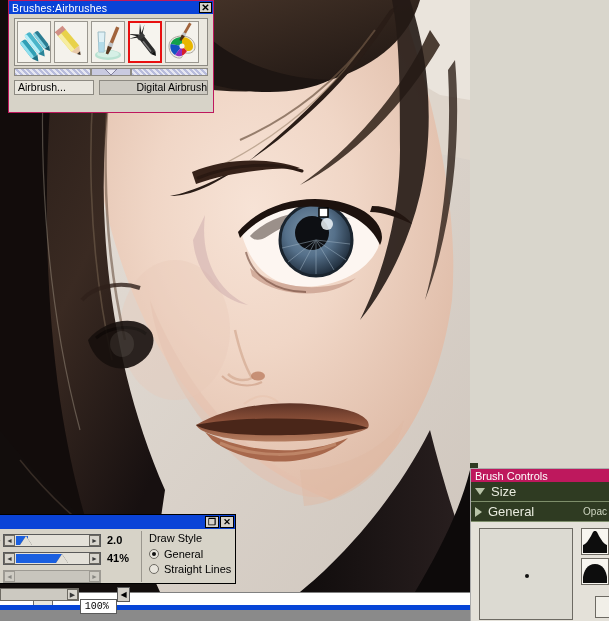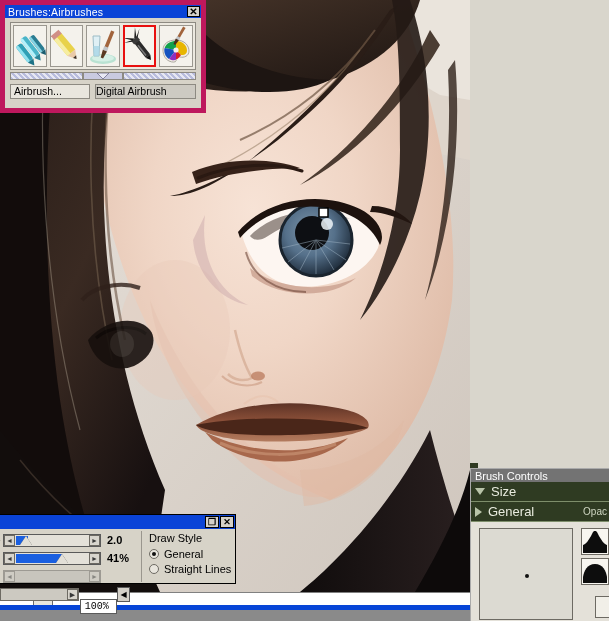--- a/index.html
+++ b/index.html
@@ -13,22 +13,22 @@
 
   
   #canvas-hscroll{position:absolute;left:0;top:592px;width:470px;height:13px;
      background:#fff;border-top:1px solid #808080;}
   #canvas-hscroll .thumb{position:absolute;left:33px;top:0px;width:18px;height:12px;
      background:#e8e6dd;border:1px solid #6a6a6a;}
   #canvas-bottomline{position:absolute;left:0;top:605px;width:470px;height:5px;background:#0645d7;}
   #canvas-footer{position:absolute;left:0;top:610px;width:470px;height:11px;background:#8a8a8a;}
 
   
-  #brush-palette{position:absolute;left:0;top:0;width:206px;height:113px;
-      background:#d7d3c8;border:5px solid #be185d;box-sizing:border-box;}
+  #brush-palette{position:absolute;left:8px;top:0;width:206px;height:113px;
+      background:#d7d3c8;border:1px solid #be185d;box-sizing:border-box;}
   #bp-titlebar{height:13px;background:#0a43d7;display:flex;align-items:center;
       justify-content:space-between;padding:0 0 0 3px;}
   #bp-title{color:#fff;font-size:10.5px;letter-spacing:.2px;white-space:nowrap;}
   #bp-close{width:13px;height:11px;margin-right:1px;background:#d4d0c8;
       border:1px solid #000;display:flex;align-items:center;justify-content:center;
       font-size:10px;line-height:1;color:#000;font-weight:bold;cursor:pointer;box-sizing:border-box;}
   #bp-menubar{height:15px;display:flex;align-items:center;gap:0px;
       padding-left:14px;background:#d7d3c8;border-bottom:1px solid #9d9a91;}
   #bp-menubar .mi{font-size:11px;color:#000;padding:0 7px;cursor:default;white-space:nowrap;}
   #bp-icons-outer{margin:4px 5px 0 5px;height:48px;border:1px solid #8d8a82;background:#ece9e0;
@@ -40,21 +40,21 @@
   .strip-hatch{flex:1;height:8px;
      background:repeating-linear-gradient(45deg,#b8bcdc 0 2px,#e6e7f2 2px 4px);
      border:1px solid #8d8a82;box-sizing:border-box;}
   .strip-arrow{width:40px;height:8px;background:#c9cae0;border:1px solid #8d8a82;
      box-sizing:border-box;display:flex;align-items:center;justify-content:center;cursor:pointer;}
   #bp-bottom{margin:4px 5px 0 5px;display:flex;gap:5px;border-radius:6px;}
   #bp-category{width:80px;height:15px;background:#e9e6de;border:1px solid #8d8a82;
      box-sizing:border-box;font-size:10.5px;line-height:13px;padding-left:3px;cursor:pointer;
      white-space:nowrap;overflow:hidden;}
   #bp-variant{flex:1;height:15px;background:#cdcac2;border:1px solid #8d8a82;
-     box-sizing:border-box;font-size:10.5px;line-height:13px;text-align:left;cursor:pointer;
+     box-sizing:border-box;font-size:10.5px;line-height:13px;text-align:right;cursor:pointer;
      white-space:nowrap;overflow:hidden;}
 
   
   #slider-palette{position:absolute;left:-10px;top:514px;width:246px;height:70px;
       background:#d7d3c8;border:1px solid #000;box-sizing:border-box;}
   #sp-titlebar{height:14px;background:#0a43d7;display:flex;align-items:center;
       justify-content:flex-end;}
   .sp-btn{width:14px;height:12px;margin-right:1px;background:#d4d0c8;border:1px solid #000;
       display:flex;align-items:center;justify-content:center;font-size:9px;line-height:1;
       color:#000;cursor:pointer;box-sizing:border-box;font-weight:bold;}
@@ -91,21 +91,21 @@
   #zoom-field{width:44px;height:15px;background:#fff;border:1px solid #5a5a5a;
       box-sizing:border-box;font-family:"Liberation Mono",monospace;font-size:10px;
       line-height:13px;padding-left:4px;color:#000;margin-left:1px;cursor:text;margin-top:24px;}
   #zoom-stepper{width:15px;height:15px;background:#d4d0c8;border:1px solid #5a5a5a;
       box-sizing:border-box;display:flex;align-items:center;justify-content:center;
       font-size:8px;cursor:pointer;}
 
   
   #brush-controls{position:absolute;left:470px;top:468px;width:139px;height:153px;
       background:#2f3b22;border-top:1px solid #aaa;border-left:1px solid #aaa;box-sizing:border-box;overflow:hidden;}
-  #bc-titlebar{height:13px;background:#737373;display:flex;align-items:center;padding-left:4px;}
+  #bc-titlebar{height:13px;background:#be185d;display:flex;align-items:center;padding-left:4px;}
   #bc-title{color:#fff;font-size:11px;white-space:nowrap;}
   .bc-section{height:19px;background:#2f3b22;display:flex;align-items:center;
       padding-left:4px;border-bottom:1px solid #7e8e6b;cursor:pointer;position:relative;}
   .bc-tri-right{width:0;height:0;border-top:5px solid transparent;border-bottom:5px solid transparent;
       border-left:7px solid #b9c4a9;margin-right:6px;}
   .bc-tri-down{width:0;height:0;border-left:5px solid transparent;border-right:5px solid transparent;
       border-top:7px solid #b9c4a9;margin-right:6px;}
   .bc-sec-label{color:#e9ecdf;font-size:13px;white-space:nowrap;}
   .bc-sec-right{position:absolute;right:2px;color:#cfd6c2;font-size:10px;white-space:nowrap;}
   #bc-body{background:#e4e1d9;height:102px;position:relative;padding:5px 4px;box-sizing:border-box;}

